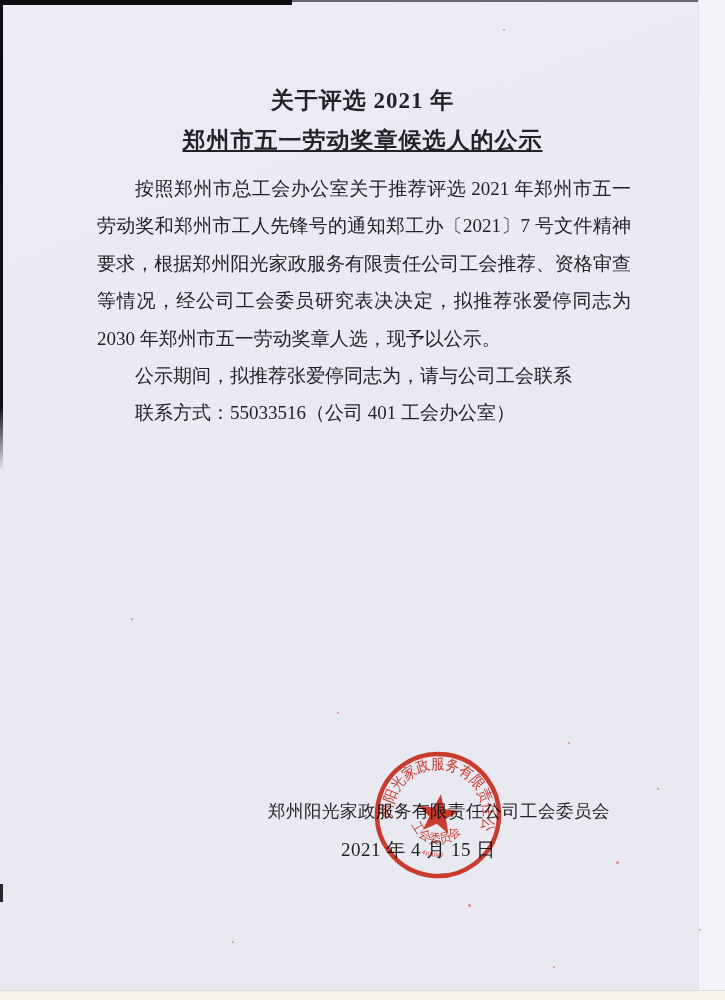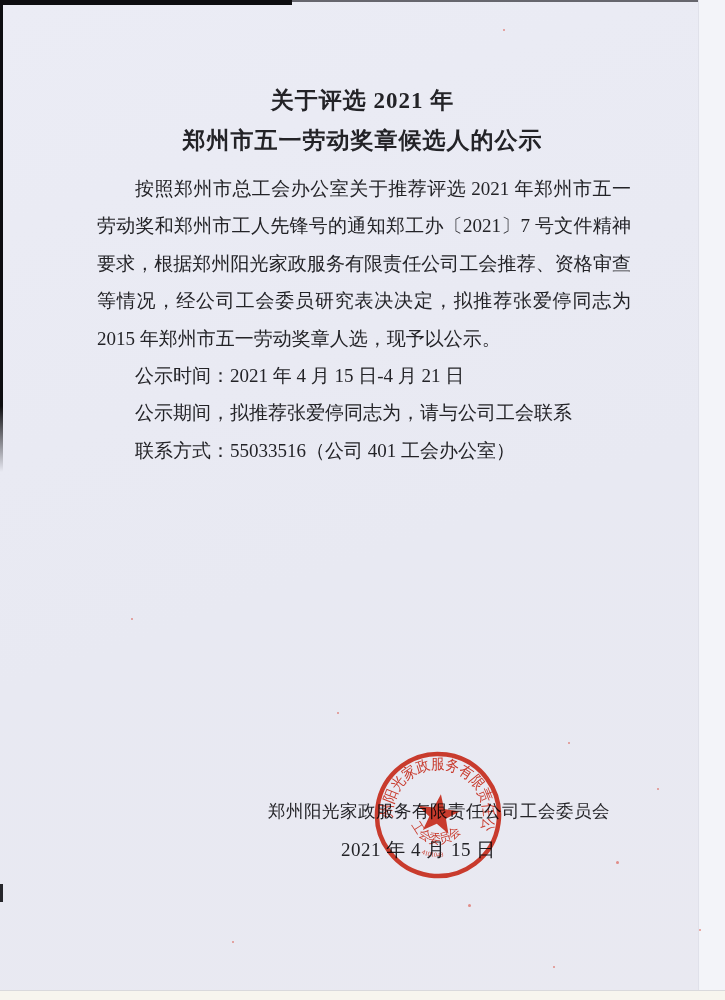--- a/index.html
+++ b/index.html
@@ -14,21 +14,21 @@
   .edge-top-thick{position:absolute;top:0;left:0;width:292px;height:5px;background:#0d0d10;}
   .edge-left{position:absolute;top:0;left:0;width:3px;height:472px;
     background:linear-gradient(#0d0d10 86%,rgba(13,13,16,0));}
   .edge-left-mark{position:absolute;left:0;top:884px;width:3px;height:18px;background:#26262b;}
   .edge-right{position:absolute;top:0;right:0;width:26px;height:100%;background:#f3f4f9;border-left:1px solid #e0e1ea;}
   .edge-bottom{position:absolute;bottom:0;left:0;width:100%;height:9px;background:#f7f5ee;border-top:1px solid #d9d9dc;}
 
   .title{position:absolute;left:0;width:100%;text-align:center;margin:0;
     font-size:23px;font-weight:700;letter-spacing:1px;line-height:30px;}
   .title.l1{top:86px;}
-  .title.l2{top:126px;}
+  .title.l2{top:126px;text-decoration:underline;}
 
   .content{position:absolute;left:97px;top:170px;width:534px;
     font-size:19px;line-height:37.4px;text-align:justify;}
   .content p{margin:0;text-indent:2em;}
   .content p.notice{text-align:left;}
 
   .signature{position:absolute;top:799px;right:115px;font-size:17.5px;letter-spacing:.5px;}
   .date{position:absolute;top:837px;left:341px;font-size:19px;letter-spacing:.5px;}
 
   .seal{position:absolute;left:356px;top:733px;width:164px;height:164px;
@@ -47,22 +47,21 @@
   <div class="edge-top-thick"></div>
   <div class="edge-left"></div>
   <div class="edge-left-mark"></div>
   <div class="edge-right"></div>
   <div class="edge-bottom"></div>
 
   <h1 class="title l1">关于评选 2021 年</h1>
   <h1 class="title l2">郑州市五一劳动奖章候选人的公示</h1>
 
   <div class="content">
-    <p>按照郑州市总工会办公室关于推荐评选 2021 年郑州市五一劳动奖和郑州市工人先锋号的通知郑工办〔2021〕7 号文件精神要求，根据郑州阳光家政服务有限责任公司工会推荐、资格审查等情况，经公司工会委员研究表决决定，拟推荐张爱停同志为 2015 年郑州市五一劳动奖章人选，现予以公示。</p>
-    <p class="notice">公示时间：2021 年 4 月 15 日-4 月 21 日</p>
+    <p>按照郑州市总工会办公室关于推荐评选 2021 年郑州市五一劳动奖和郑州市工人先锋号的通知郑工办〔2021〕7 号文件精神要求，根据郑州阳光家政服务有限责任公司工会推荐、资格审查等情况，经公司工会委员研究表决决定，拟推荐张爱停同志为 2030 年郑州市五一劳动奖章人选，现予以公示。</p>
     <p class="notice">公示期间，拟推荐张爱停同志为，请与公司工会联系</p>
     <p class="notice">联系方式：55033516（公司 401 工会办公室）</p>
   </div>
 
   <div class="signature">郑州阳光家政服务有限责任公司工会委员会</div>
   <div class="date">2021 年 4 月 15 日</div>
 
   <div class="seal">
     <svg viewBox="-82 -82 164 164" width="164" height="164" xmlns="http://www.w3.org/2000/svg">
       <defs>

